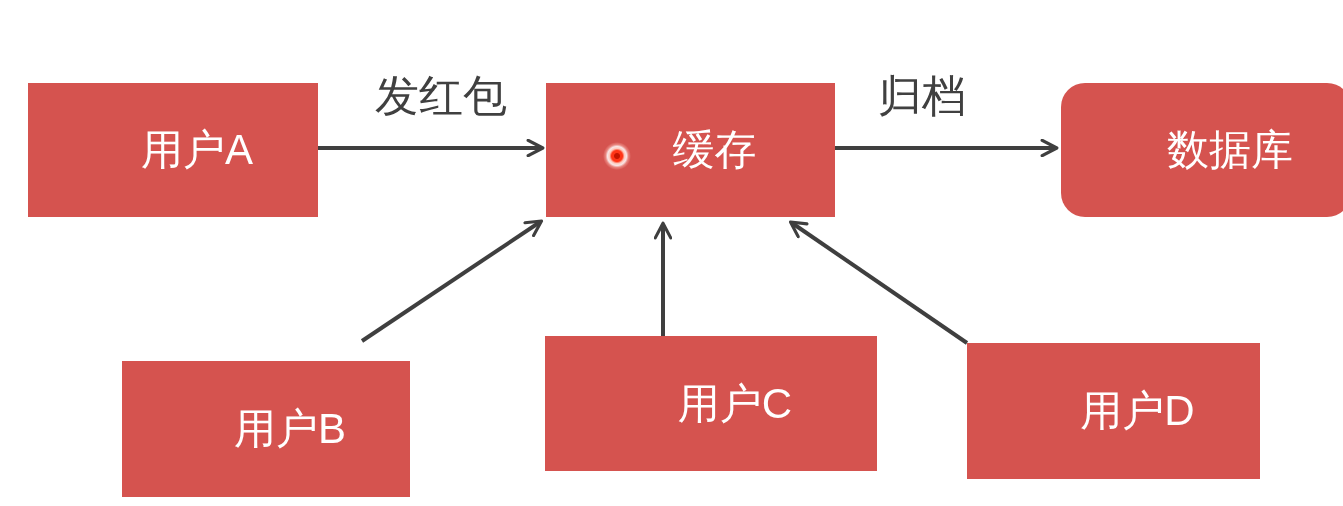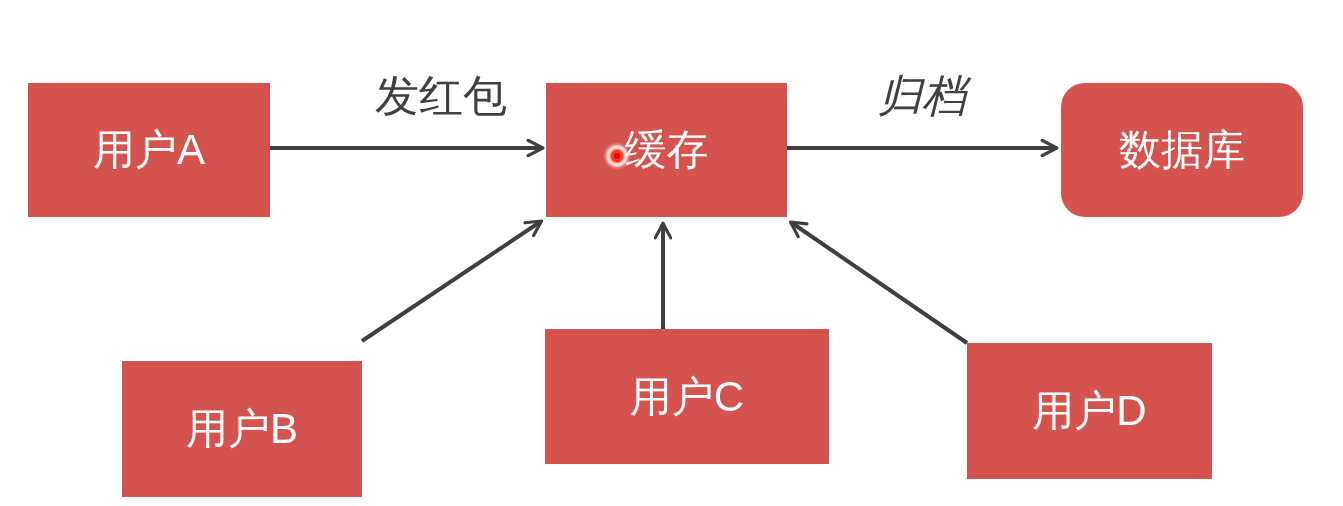--- a/index.html
+++ b/index.html
@@ -27,37 +27,38 @@
     position: absolute;
     background: #d5534f;
     color: #ffffff;
     display: flex;
     align-items: center;
     justify-content: center;
     font-size: 42px;
     line-height: 1;
     text-align: center;
     user-select: none;
+    padding-left: 48px;
   }
   .node-user-a   { left: 28px;   top: 83px;  width: 242px; height: 134px; }
   .node-cache    { left: 546px;  top: 83px;  width: 241px; height: 134px; }
   .node-database { left: 1061px; top: 83px;  width: 242px; height: 134px; border-radius: 24px; }
   .node-user-b   { left: 122px;  top: 341px; width: 240px; height: 136px; margin-top: 20px; }
-  .node-user-c   { left: 545px;  top: 329px; width: 284px; height: 135px; justify-content: center; }
+  .node-user-c   { left: 545px;  top: 336px; width: 284px; height: 135px; justify-content: center; }
   .node-user-d   { left: 967px;  top: 343px; width: 245px; height: 136px; text-align: right; }
   .edge-label {
     position: absolute;
     transform: translateX(-50%);
     color: #404040;
     font-size: 44px;
     line-height: 1;
     white-space: nowrap;
   }
   .label-send-red-packet { left: 405px; top: 74px; margin-left: 36px; }
-  .label-archive         { left: 922px; top: 74px; font-style: italic; }
+  .label-archive         { left: 922px; top: 74px; }
   .laser-dot {
     position: absolute;
     left: 603px;
     top: 142px;
     width: 28px;
     height: 28px;
     border-radius: 50%;
     background: radial-gradient(circle at 50% 50%,
       #c41400 0px, #c41400 2.5px,
       #ff3517 3.5px, #ff3517 5.5px,

